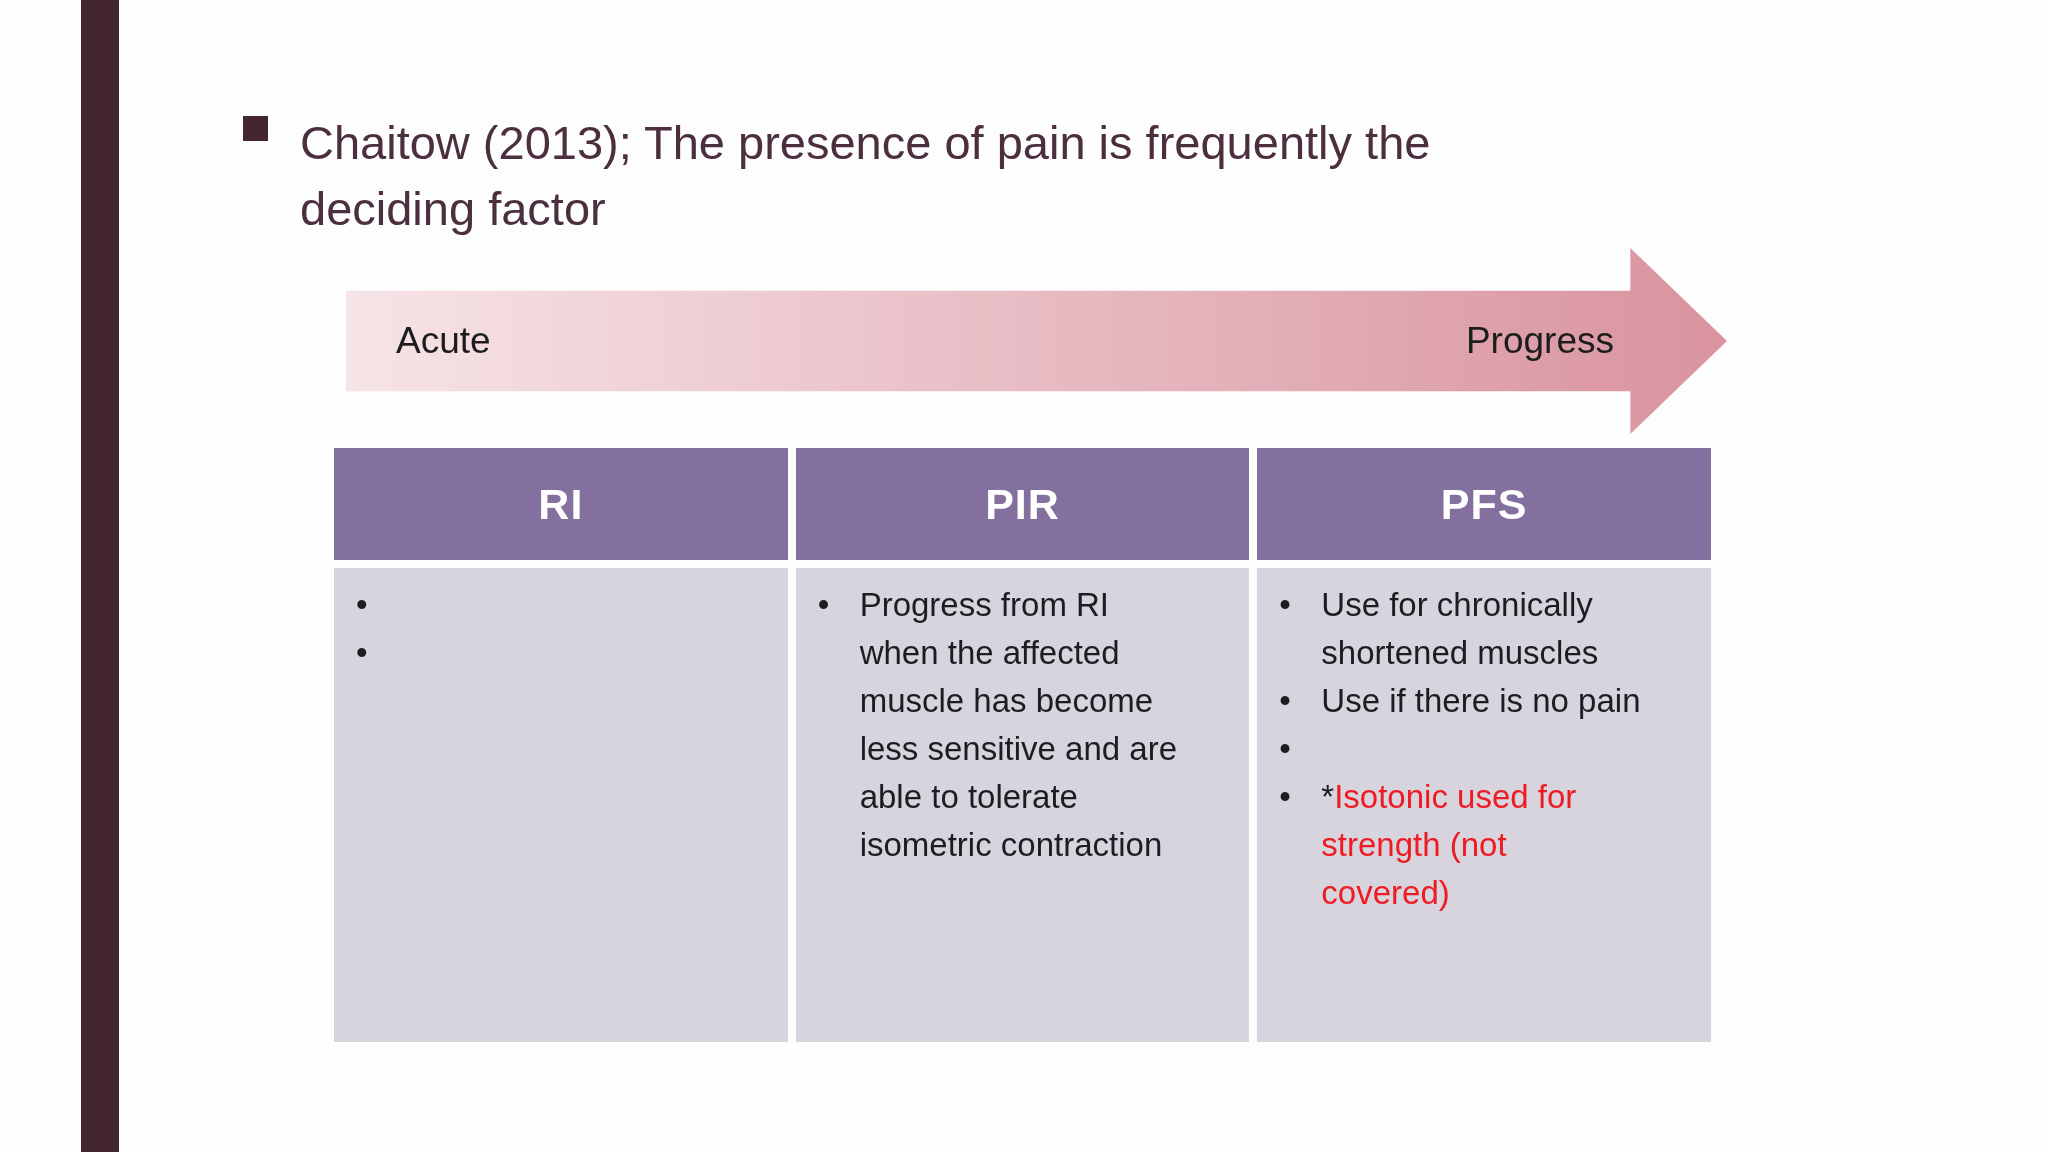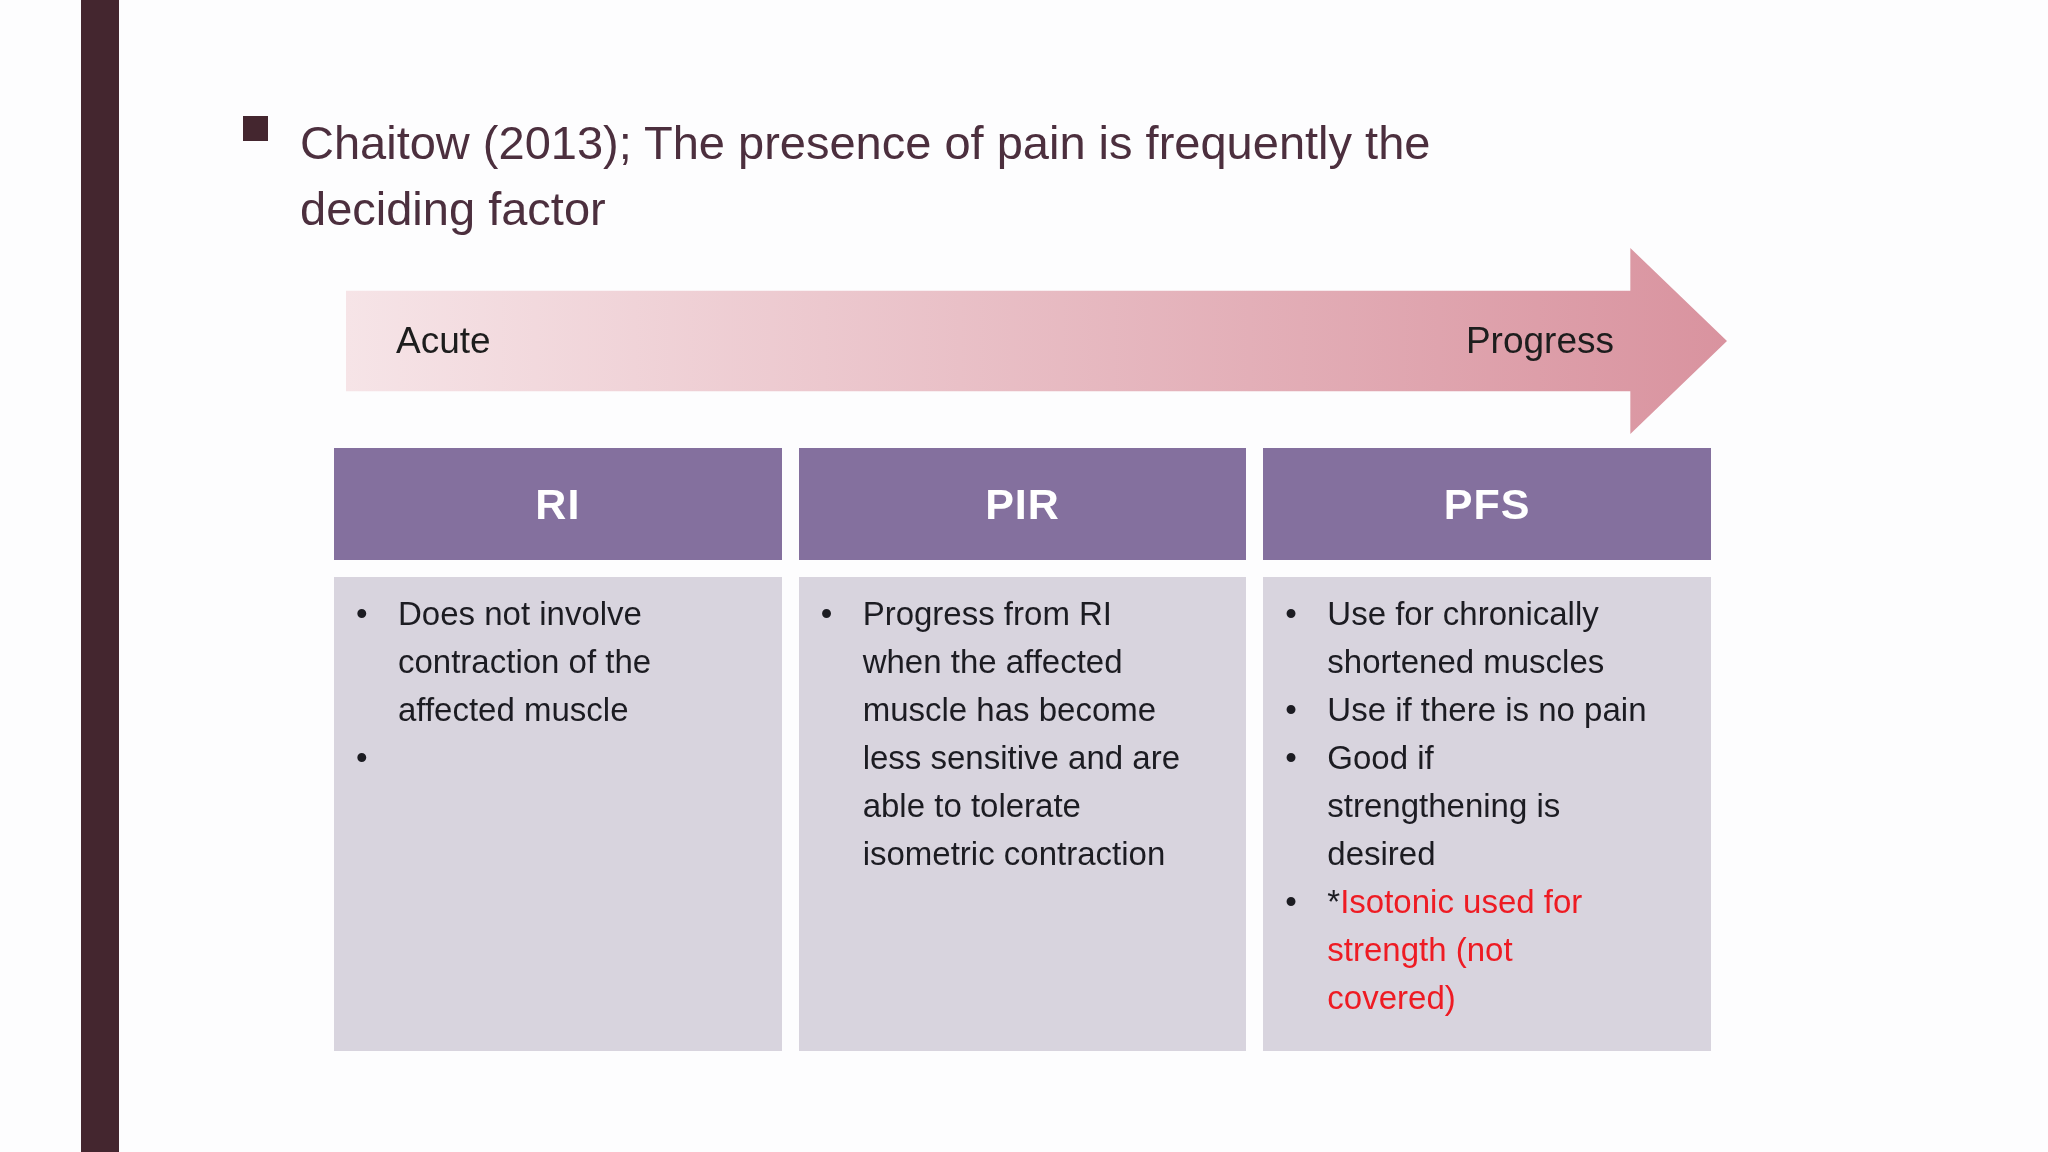--- a/index.html
+++ b/index.html
@@ -66,21 +66,21 @@
   .arrow-label.right { right: 113px; }
 
   
   .cmp-table {
     position: absolute;
     left: 334px; top: 448px;
     width: 1377px;
     display: grid;
     grid-template-columns: 1fr 1fr 1fr;
     grid-template-rows: 112px 474px;
-    gap: 17px;
+    gap: 8px;
   }
   .th {
     background: var(--header-bg);
     color: var(--header-text);
     font-size: 43px;
     font-weight: bold;
     letter-spacing: 1px;
     display: flex;
     align-items: center;
     justify-content: center;
@@ -123,23 +123,20 @@
   <div class="cmp-table">
 
     <div class="th">RI</div>
     <div class="th">PIR</div>
     <div class="th">PFS</div>
 
     <div class="td">
       <ul class="blist">
         <li>
           <span class="b">•</span>
-          <span class="t">Does not involve
-contraction of the
-affected muscle</span>
         </li>
         <li>
           <span class="b">•</span>
         </li>
       </ul>
     </div>
 
     <div class="td">
       <ul class="blist">
         <li>
@@ -160,23 +157,20 @@
           <span class="b">•</span>
           <span class="t">Use for chronically
 shortened muscles</span>
         </li>
         <li>
           <span class="b">•</span>
           <span class="t">Use if there is no pain</span>
         </li>
         <li>
           <span class="b">•</span>
-          <span class="t">Good if
-strengthening is
-desired</span>
         </li>
         <li>
           <span class="b">•</span>
           <span class="t"><span>*</span><span class="red">Isotonic used for
 strength (not
 covered)</span></span>
         </li>
       </ul>
     </div>
 

